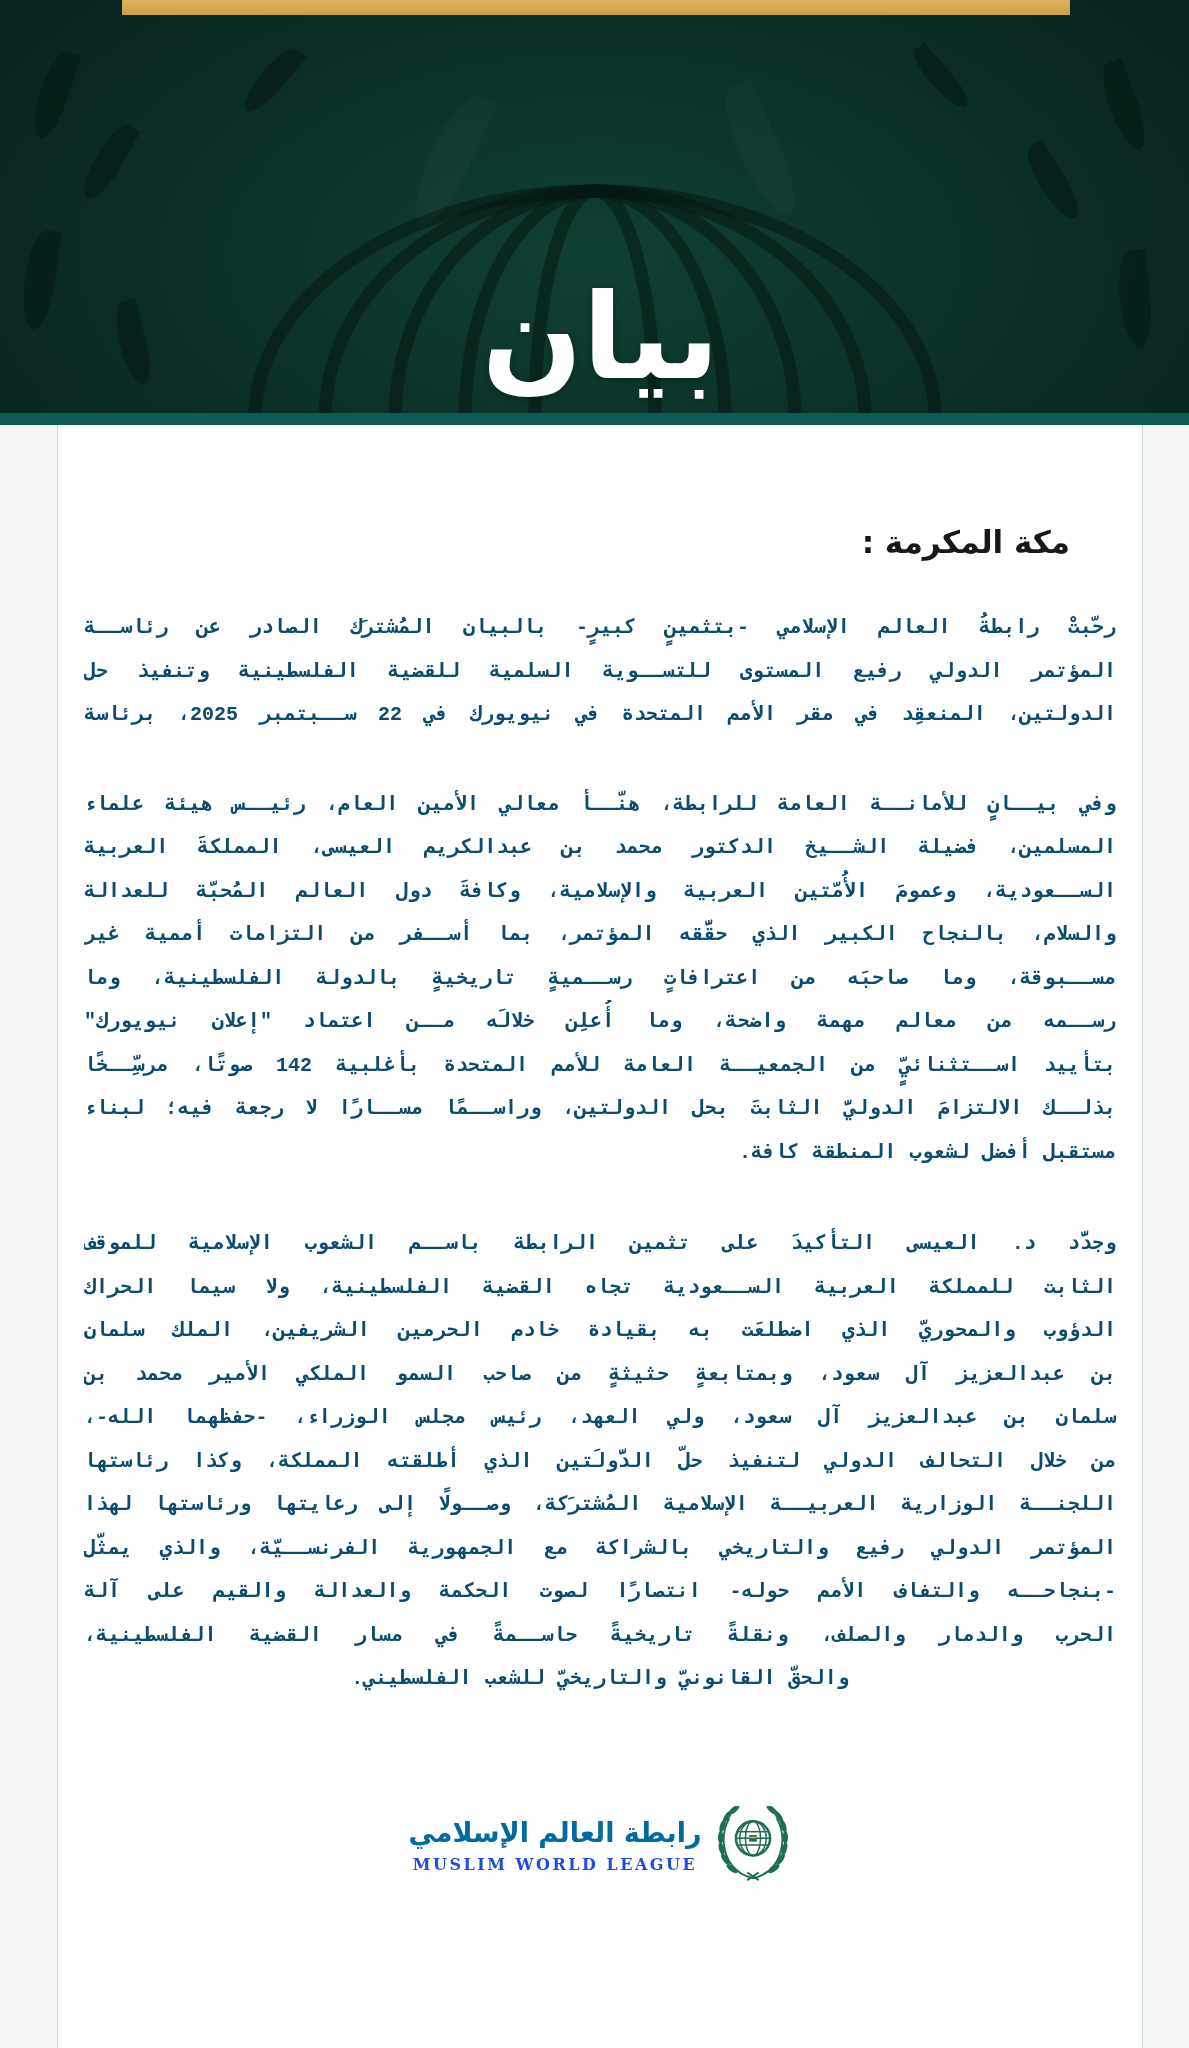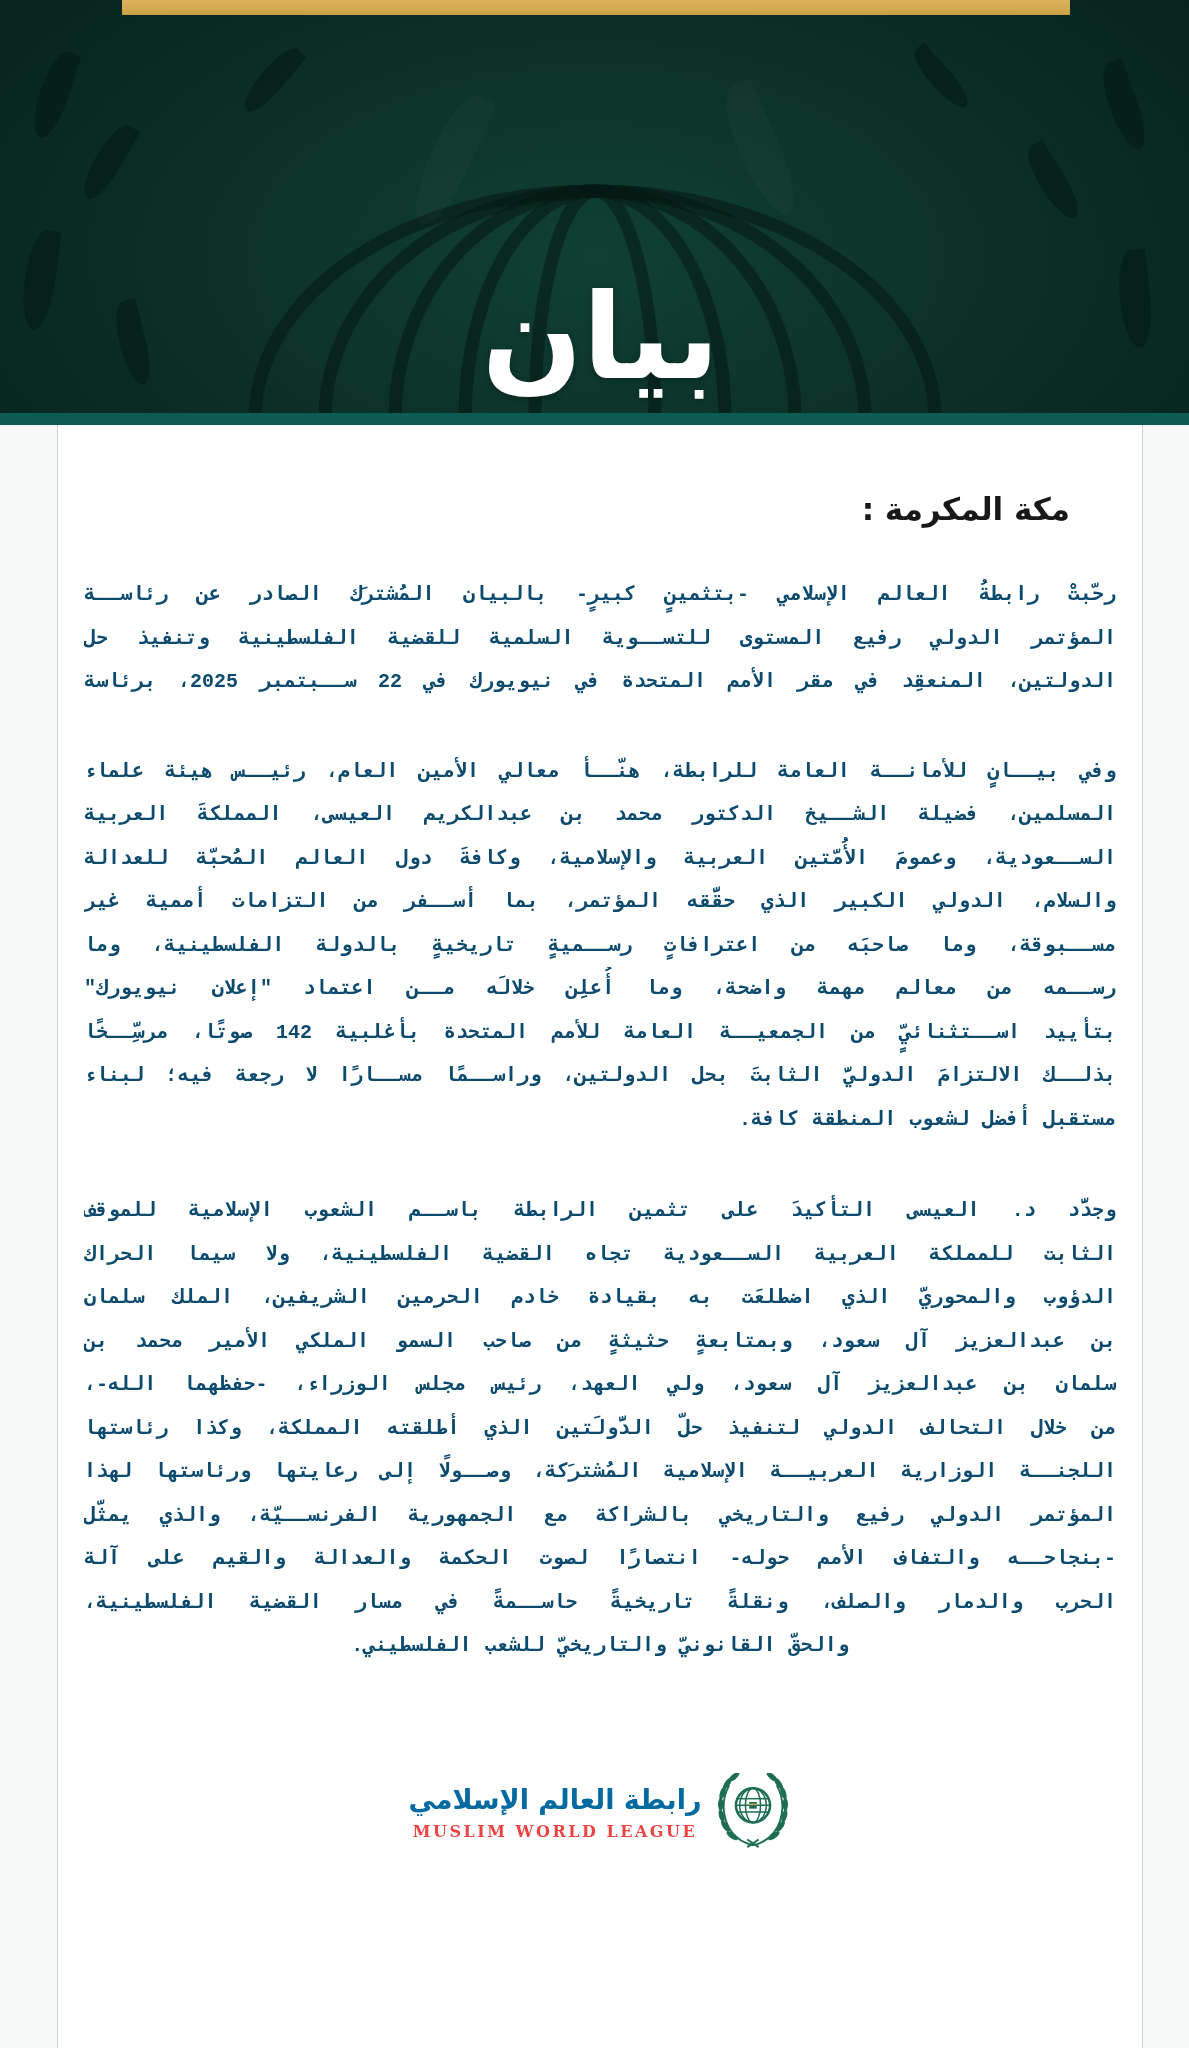--- a/index.html
+++ b/index.html
@@ -31,21 +31,21 @@
   .teal-strip{
     position:absolute;top:413px;left:0;width:1189px;height:12px;
     background:#0e5b53;
   }
   
   .card{
     position:absolute;top:425px;left:57px;width:1086px;height:1623px;
     background:#ffffff;
     border-left:1px solid #c9d6d0;border-right:1px solid #c9d6d0;
     box-sizing:border-box;
-    padding:60px 26px 0 26px;
+    padding:93px 26px 0 26px;
     direction:rtl;
   }
   .location-heading{
     font-size:31px;line-height:48px;font-weight:bold;color:#181818;
     text-align:right;padding-left:0;margin-left:0;margin-right:46px;
   }
   .para{color:#0c4a6e;font-weight:bold;font-size:20px;font-family:Liberation Mono, monospace;}
   .para.p1{margin-top:40px;}
   .para.p2{margin-top:46px;}
   .para.p3{margin-top:48px;}
@@ -63,21 +63,21 @@
     display:flex;align-items:center;justify-content:center;gap:14px;
   }
   .logo-text-col{display:flex;flex-direction:column;align-items:center;}
   .logo-arabic{
     font-size:27px;font-weight:bold;color:#0369a1;line-height:1.35;
     direction:rtl;
   }
   .logo-english{
     margin-top:4px;
     font-family:"DejaVu Serif",serif;font-weight:bold;
-    font-size:16px;letter-spacing:2.5px;color:#ef4444;
+    font-size:16px;letter-spacing:2.5px;color:#1d4ed8;
   }
 </style>
 </head>
 <body>
 
 <div class="header">
   <div class="gold-bar"></div>
 
   <svg class="dome-arcs" width="720" height="250" viewBox="0 0 720 250">
     <g fill="none" stroke="rgba(5,24,19,0.55)" stroke-width="13">
@@ -113,21 +113,21 @@
   <div class="para p1">
     <div class="line">رحّبتْ رابطةُ العالم الإسلامي -بتثمينٍ كبيرٍ- بالبيان المُشترَك الصادر عن رئاســة</div>
     <div class="line">المؤتمر الدولي رفيع المستوى للتســوية السلمية للقضية الفلسطينية وتنفيذ حل</div>
     <div class="line">الدولتين، المنعقِد في مقر الأمم المتحدة في نيويورك في 22 ســبتمبر 2025، برئاسة</div>
   </div>
 
   <div class="para p2">
     <div class="line">وفي بيــانٍ للأمانــة العامة للرابطة، هنّــأ معالي الأمين العام، رئيــس هيئة علماء</div>
     <div class="line">المسلمين، فضيلة الشــيخ الدكتور محمد بن عبدالكريم العيسى، المملكةَ العربية</div>
     <div class="line">الســعودية، وعمومَ الأُمّتين العربية والإسلامية، وكافةَ دول العالم المُحبّة للعدالة</div>
-    <div class="line">والسلام، الدولي الكبير الذي حقَّقه المؤتمر، بما أســفر من التزامات أممية غير</div>
+    <div class="line">والسلام، بالنجاح الكبير الذي حقَّقه المؤتمر، بما أســفر من التزامات أممية غير</div>
     <div class="line">مســبوقة، وما صاحبَه من اعترافاتٍ رســميةٍ تاريخيةٍ بالدولة الفلسطينية، وما</div>
     <div class="line">رســمه من معالم مهمة واضحة، وما أُعلِن خلالَه مــن اعتماد "إعلان نيويورك"</div>
     <div class="line">بتأييد اســتثنائيٍّ من الجمعيــة العامة للأمم المتحدة بأغلبية 142 صوتًا، مرسِّــخًا</div>
     <div class="line">بذلــك الالتزامَ الدوليَّ الثابتَ بحل الدولتين، وراســمًا مســارًا لا رجعة فيه؛ لبناء</div>
     <div class="line end">مستقبل أفضل لشعوب المنطقة كافة.</div>
   </div>
 
   <div class="para p3">
     <div class="line">وجدَّد د. العيسى التأكيدَ على تثمين الرابطة باســم الشعوب الإسلامية للموقف</div>
     <div class="line">الثابت للمملكة العربية الســعودية تجاه القضية الفلسطينية، ولا سيما الحراك</div>

